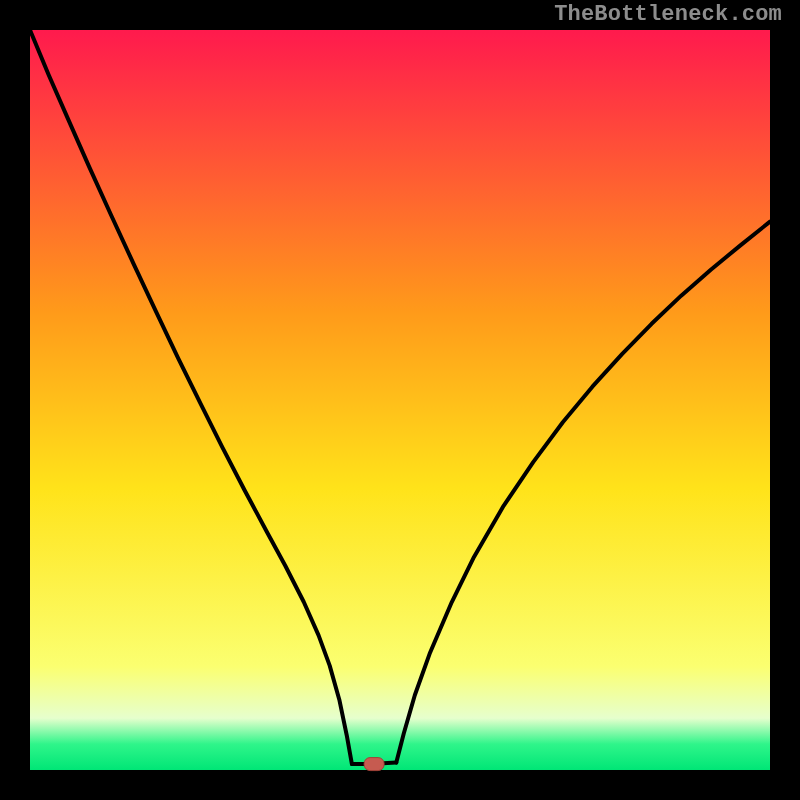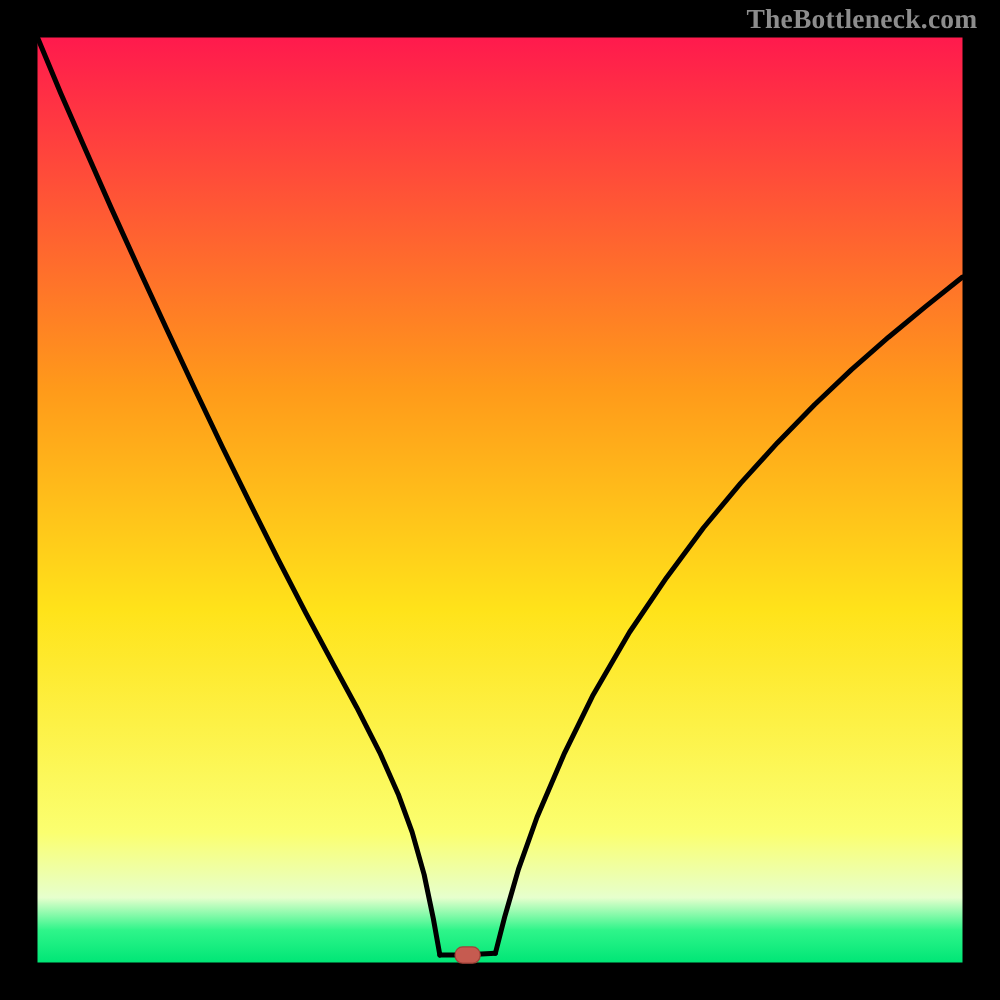--- a/index.html
+++ b/index.html
@@ -15,21 +15,21 @@
     left: 0;
     top: 0;
     width: 800px;
     height: 800px;
     background: #000;
   }
   .watermark {
     position: absolute;
     top: 2px;
     right: 18px;
-    font-family: Liberation Serif, serif;
+    font-family: Liberation Mono, monospace;
     font-size: 22px;
     font-weight: 600;
     color: #8d8d8d;
     letter-spacing: 0.2px;
   }
   svg {
     position: absolute;
     left: 0;
     top: 0;
   }

